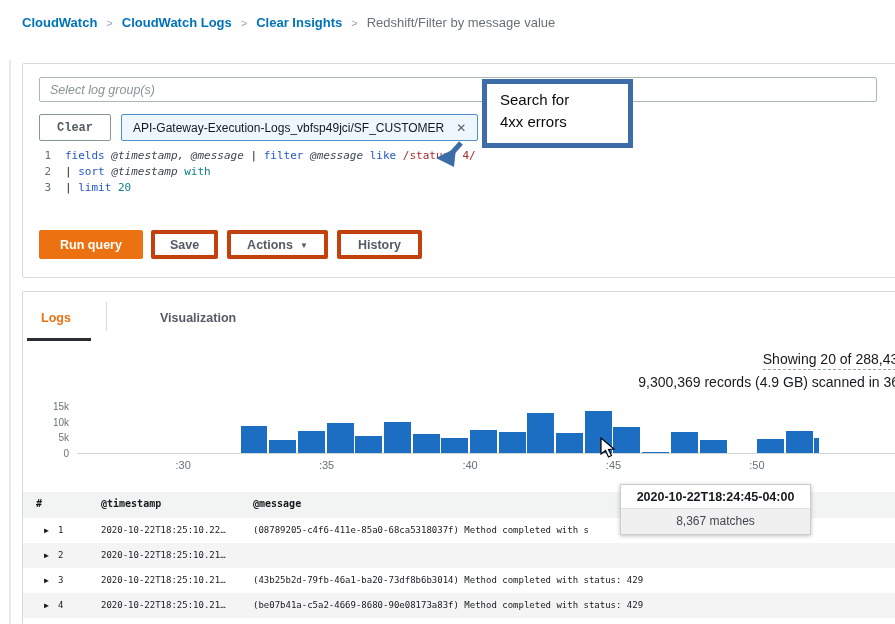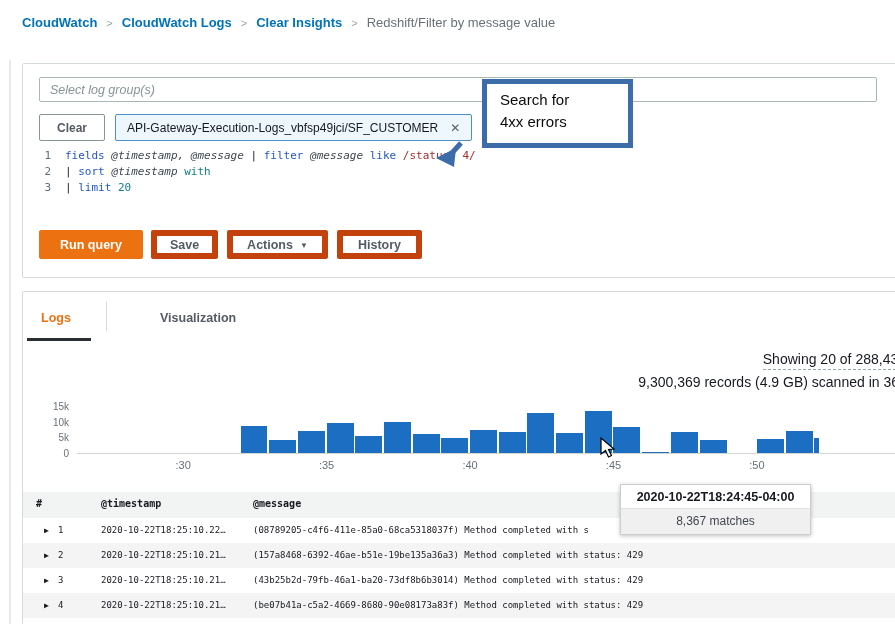--- a/index.html
+++ b/index.html
@@ -19,41 +19,41 @@
   .panel { position:absolute; left:22px; width:886px; background:#fff; border:1px solid #d5dbdb; border-radius:2px; }
   .query-panel { top:63px; height:215px; }
   .results-panel { top:291px; height:345px; }
 
   
   .lg-input { position:absolute; left:16px; top:13px; width:838px; height:25px; border:1px solid #aab7b8;
     border-radius:2px; padding:0 10px; font-family:inherit; font-size:12.5px; color:#545b64; background:#fff; }
   .lg-input::placeholder { font-style:italic; color:#879596; }
   .lg-row { position:absolute; left:16px; top:50px; height:27px; display:flex; align-items:stretch; }
   .clear-btn { height:27px; padding:0 17px; background:#fff; border:1px solid #879596; border-radius:2px;
-    font-family:Liberation Sans, sans-serif; font-weight:bold; font-size:12px; color:#545b64; cursor:pointer; }
+    font-family:Liberation Mono, monospace; font-weight:bold; font-size:12px; color:#545b64; cursor:pointer; }
   .lg-tag { margin-left:10px; display:flex; align-items:center; background:#edf7fd; border:1px solid #4d8fc9;
     border-radius:2px; padding:0 11px; font-size:12px; color:#16191f; white-space:nowrap; }
   .lg-tag .x { margin-left:12px; color:#545b64; font-size:12px; cursor:pointer; }
 
   
   .editor { position:absolute; left:20px; top:84px; font-family:"DejaVu Sans Mono", monospace; font-size:11px; line-height:16px; }
   .code-line { white-space:pre; }
   .ln { display:inline-block; width:8px; margin-right:14px; text-align:right; color:#5f6e76; font-style:normal; }
   .tok-kw { color:#2457c5; }
   .tok-field { color:#3f4850; font-style:italic; }
   .tok-op { color:#16191f; }
   .tok-regex { color:#a82a2a; }
   .tok-kw2 { color:#0e7f8d; }
   .tok-num { color:#0e7f8d; }
 
   
   .btn { position:absolute; top:166px; height:29px; border-radius:2px; font-family:inherit; font-weight:bold;
     font-size:12.5px; cursor:pointer; }
   .btn-run { left:16px; width:104px; background:#ec7211; border:1px solid #ec7211; color:#fff; }
-  .btn-gray { background:#fff; border:6px solid #c2410c; color:#545b64;text-align:center; }
+  .btn-gray { background:#fff; border:4px solid #c2410c; color:#545b64;text-align:center; }
   .btn-save { left:128px; width:67px; }
   .btn-actions { left:204px; width:101px; }
   .btn-history { left:314px; width:85px; }
   .caret { font-size:8px; margin-left:7px; position:relative; top:-1px; }
 
   
   .annotation { position:absolute; left:482px; top:79px; width:151px; height:69px; background:#fff;
     border:5px solid #3d6da8; padding:5px 0 0 13px; font-size:15px; line-height:22px; color:#0b0b0b; z-index:30; }
   .annotation-arrow { position:absolute; left:428px; top:140px; z-index:31; }
 
@@ -197,21 +197,20 @@
         <div class="row">
           <span class="exp">▶</span>
           <span class="rnum">1</span>
           <span class="rts">2020-10-22T18:25:10.22…</span>
           <span class="rmsg">(08789205-c4f6-411e-85a0-68ca5318037f) Method completed with s</span>
         </div>
         <div class="row">
           <span class="exp">▶</span>
           <span class="rnum">2</span>
           <span class="rts">2020-10-22T18:25:10.21…</span>
-          <span class="rmsg">(157a8468-6392-46ae-b51e-19be135a36a3) Method completed with status: 429</span>
         </div>
         <div class="row">
           <span class="exp">▶</span>
           <span class="rnum">3</span>
           <span class="rts">2020-10-22T18:25:10.21…</span>
           <span class="rmsg">(43b25b2d-79fb-46a1-ba20-73df8b6b3014) Method completed with status: 429</span>
         </div>
         <div class="row">
           <span class="exp">▶</span>
           <span class="rnum">4</span>

